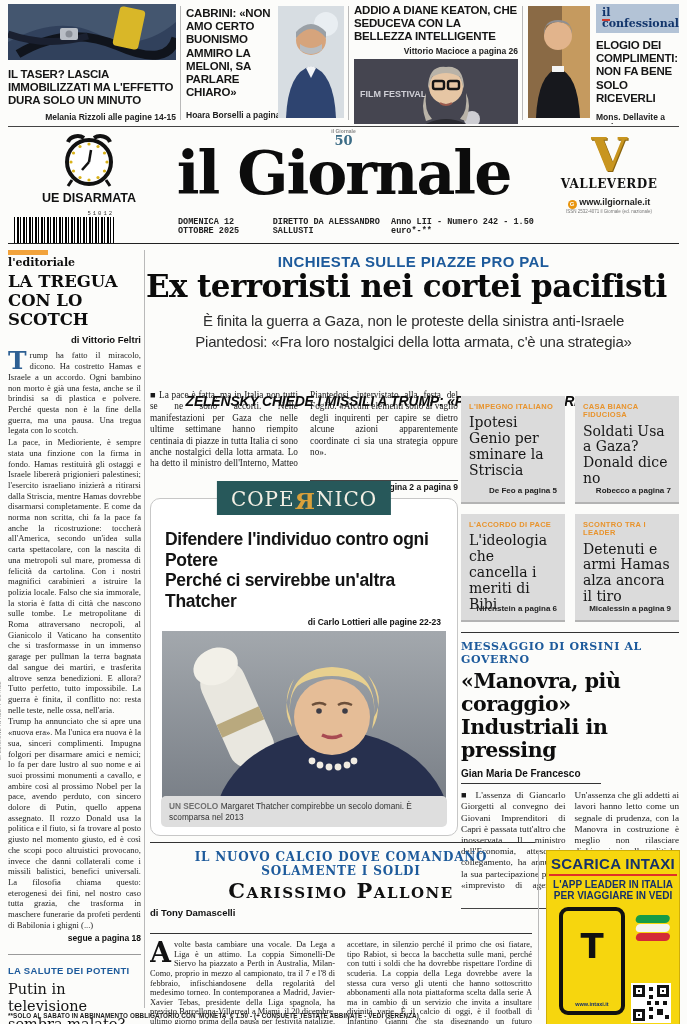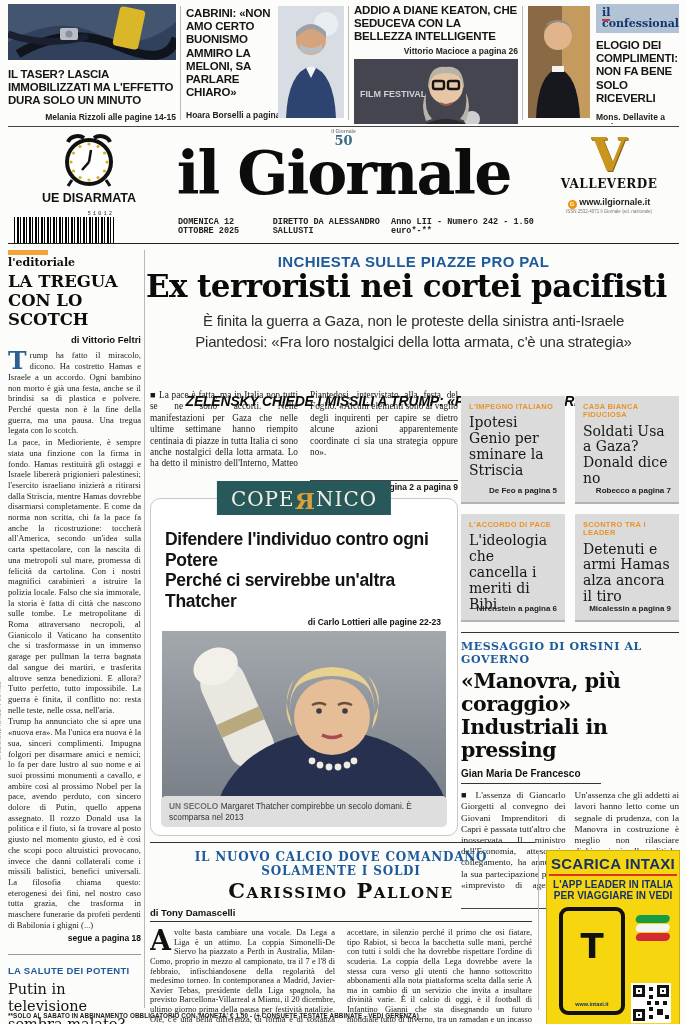--- a/index.html
+++ b/index.html
@@ -64,21 +64,21 @@
   
   .man-kicker{font:bold 11px/1.2 "DejaVu Serif",serif;color:#1d5a9b;letter-spacing:0.6px;}
   .man-title{font:bold 20.5px/1.12 "DejaVu Serif",serif;color:#0d0d0d;letter-spacing:-0.4px;margin-top:4px;}
   .man-byline{font:bold 10px/1.2 "Liberation Sans",sans-serif;border-bottom:1.5px solid #333;display:inline-block;
               padding:6px 20px 3px 0;margin-bottom:6px;}
   .man-body{column-count:2;column-gap:9px;font:9.2px/11.2px "Liberation Serif",serif;text-align:justify;color:#1a1a1a;height:112px;overflow:hidden;}
   .man-ref{border-top:1px solid #444;text-align:right;font:bold 8.5px/1.6 "Liberation Sans",sans-serif;margin-top:6px;}
   
   .cal-kicker{text-align:center;font:bold 12px/1.2 "DejaVu Serif",serif;color:#1d5a9b;letter-spacing:0.8px;}
   .cal-title{text-align:center;font:bold 21px/1.1 "DejaVu Serif",serif;font-variant:small-caps;letter-spacing:1.5px;color:#101010;}
-  .cal-byline{font:bold 9.5px/1.2 "Liberation Sans",sans-serif;border-bottom:1.2px solid #333;padding-bottom:3px;margin-top:5px;}
+  .cal-byline{font:bold 9.5px/1.2 "Liberation Sans",sans-serif;border-bottom:1.2px solid #333;padding-bottom:15px;margin-top:5px;}
   .cal-body{column-count:2;column-gap:12px;font:8.4px/9.6px "Liberation Serif",serif;text-align:justify;color:#191919;
             height:108px;overflow:hidden;margin-top:6px;}
   .cal-body::first-letter{float:left;font:bold 27px/23px "DejaVu Serif",serif;color:#111;padding:1px 3px 0 0;}
   
   .ad{position:absolute;left:546px;top:850px;width:134px;height:188px;background:#f6d60e;border:1px solid #cfae08;
       box-sizing:border-box;text-align:center;overflow:hidden;}
   .ad-head{font:bold 15px/1.1 "Liberation Sans",sans-serif;color:#15306b;letter-spacing:0.3px;margin-top:5px;
            border-bottom:2.5px solid #e03128;display:inline-block;padding:0 2px 1px;}
   .ad-sub{font:bold 10px/1.15 "Liberation Sans",sans-serif;color:#15306b;margin-top:3px;}
   .phone{position:absolute;left:12px;top:56px;width:58px;height:100px;border:4px solid #111;border-radius:9px;background:#f6d60e;}

